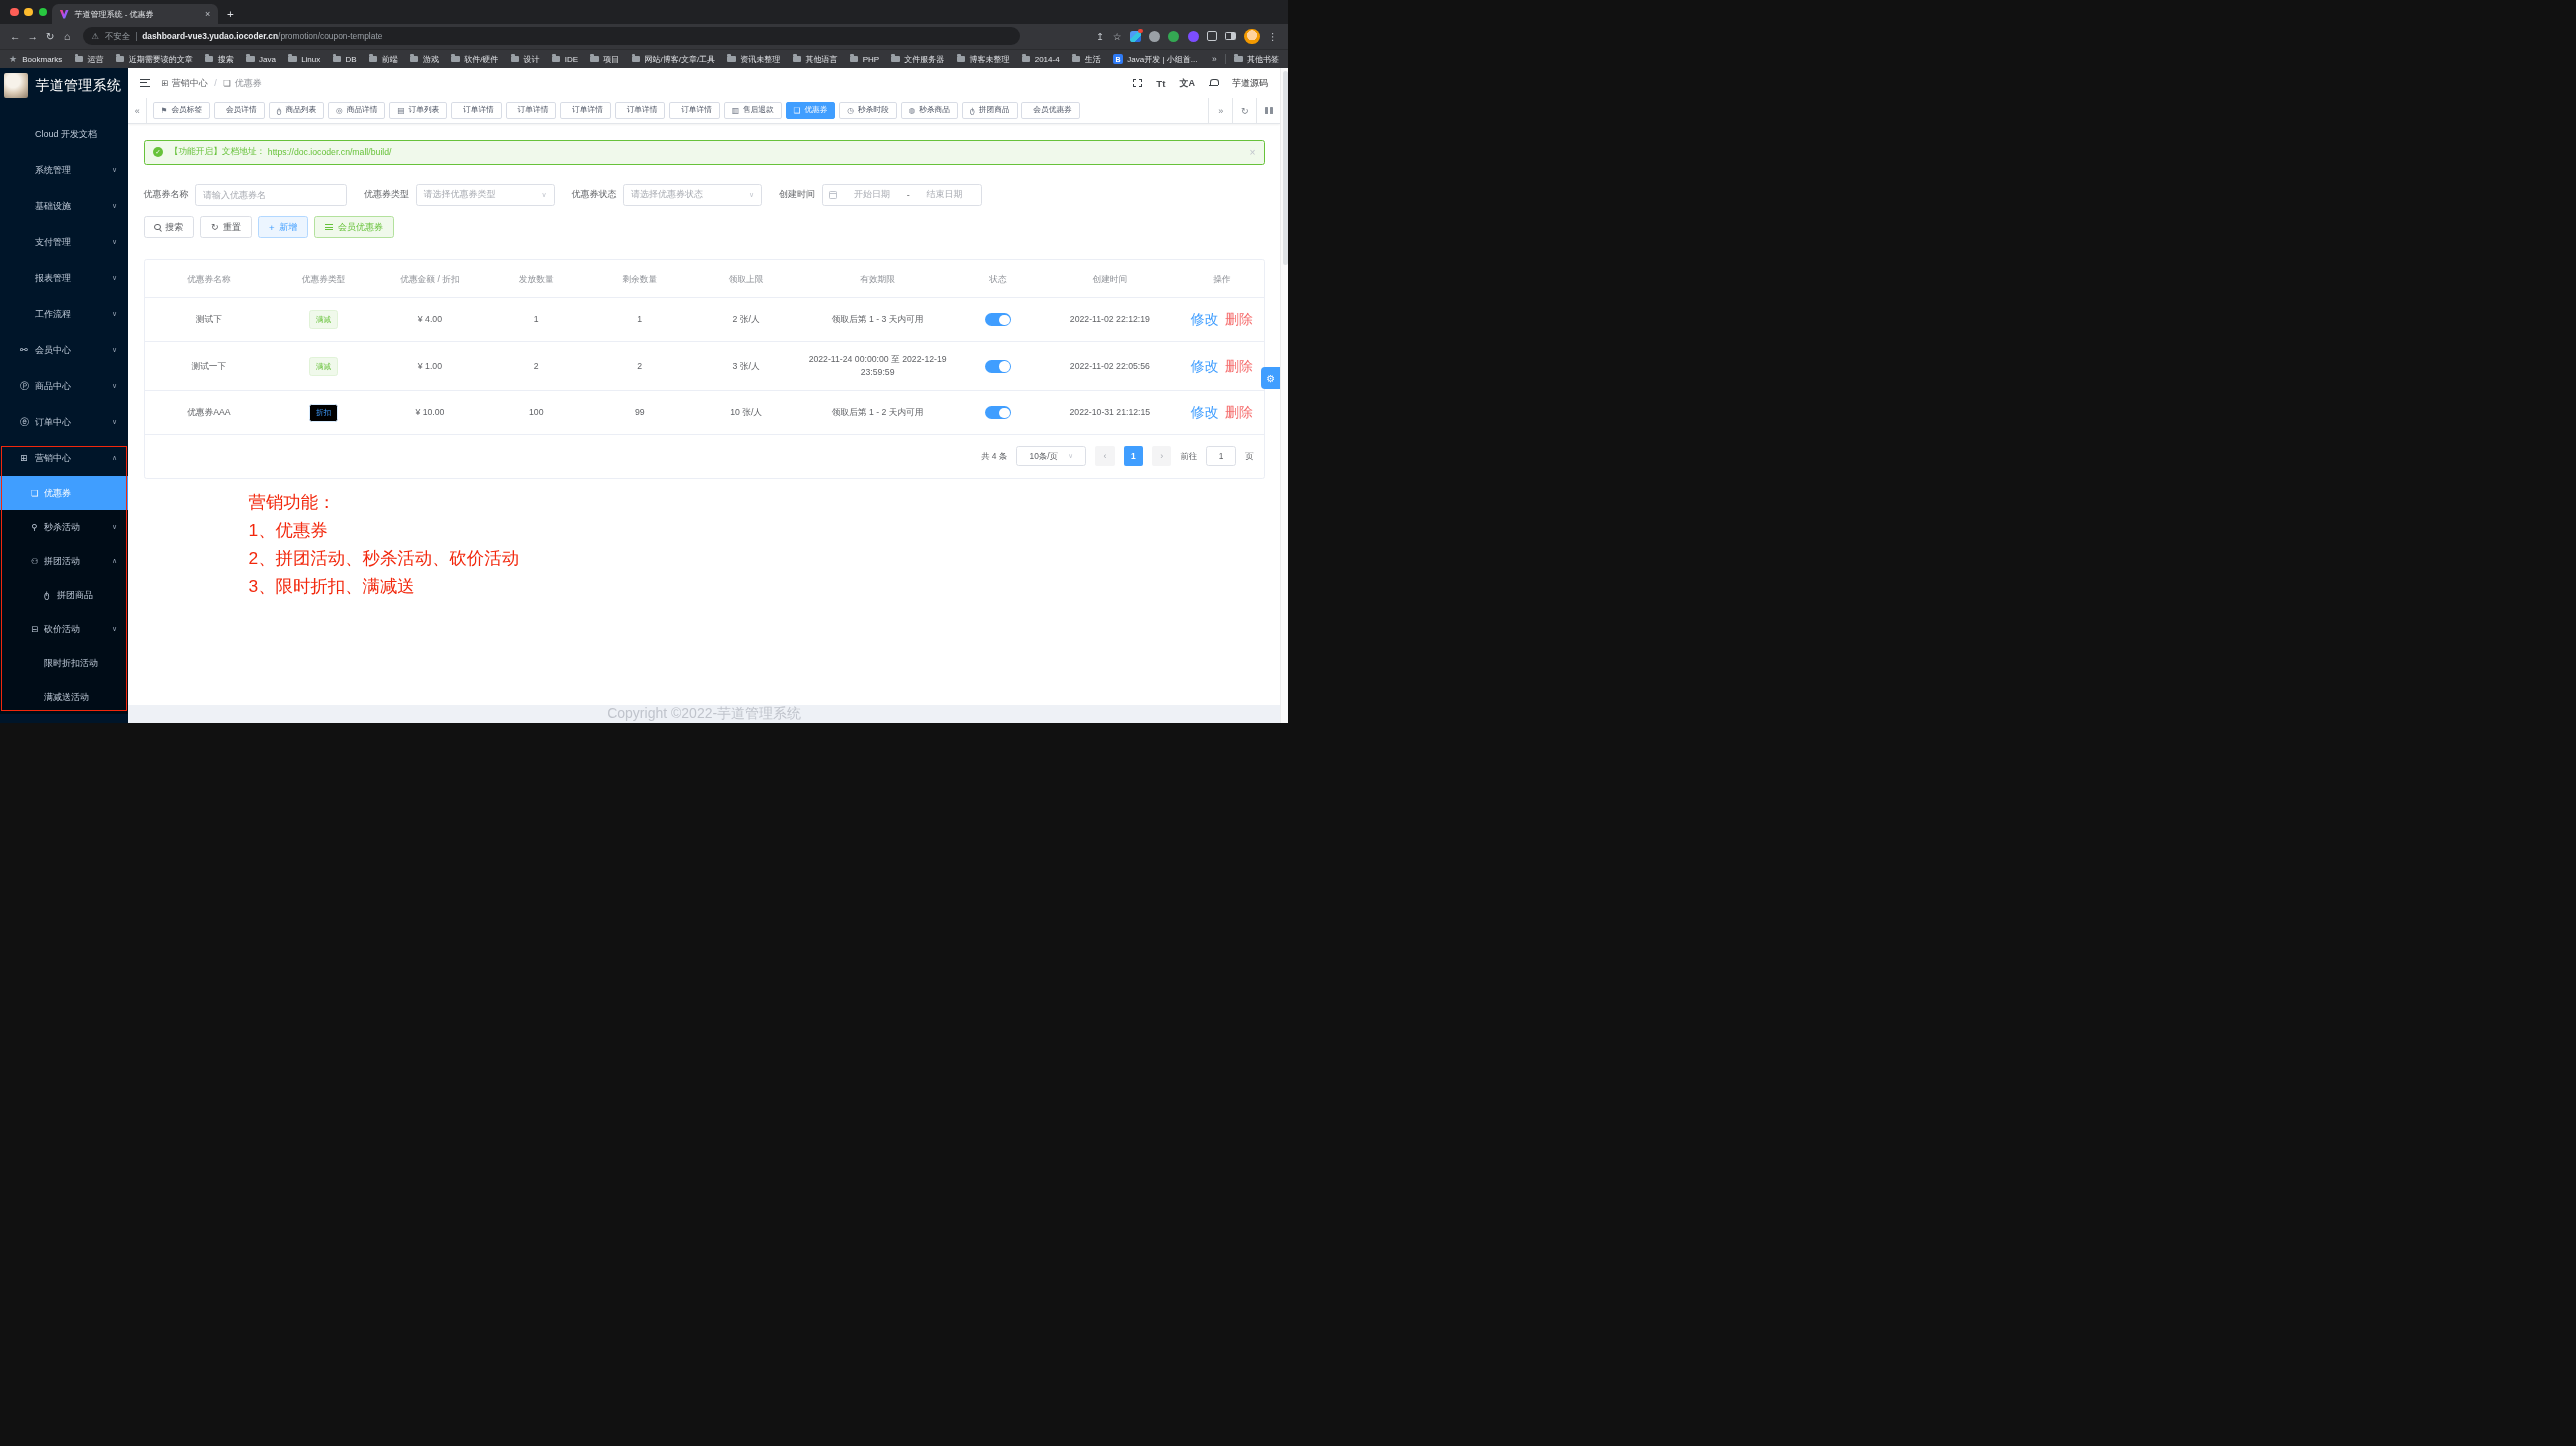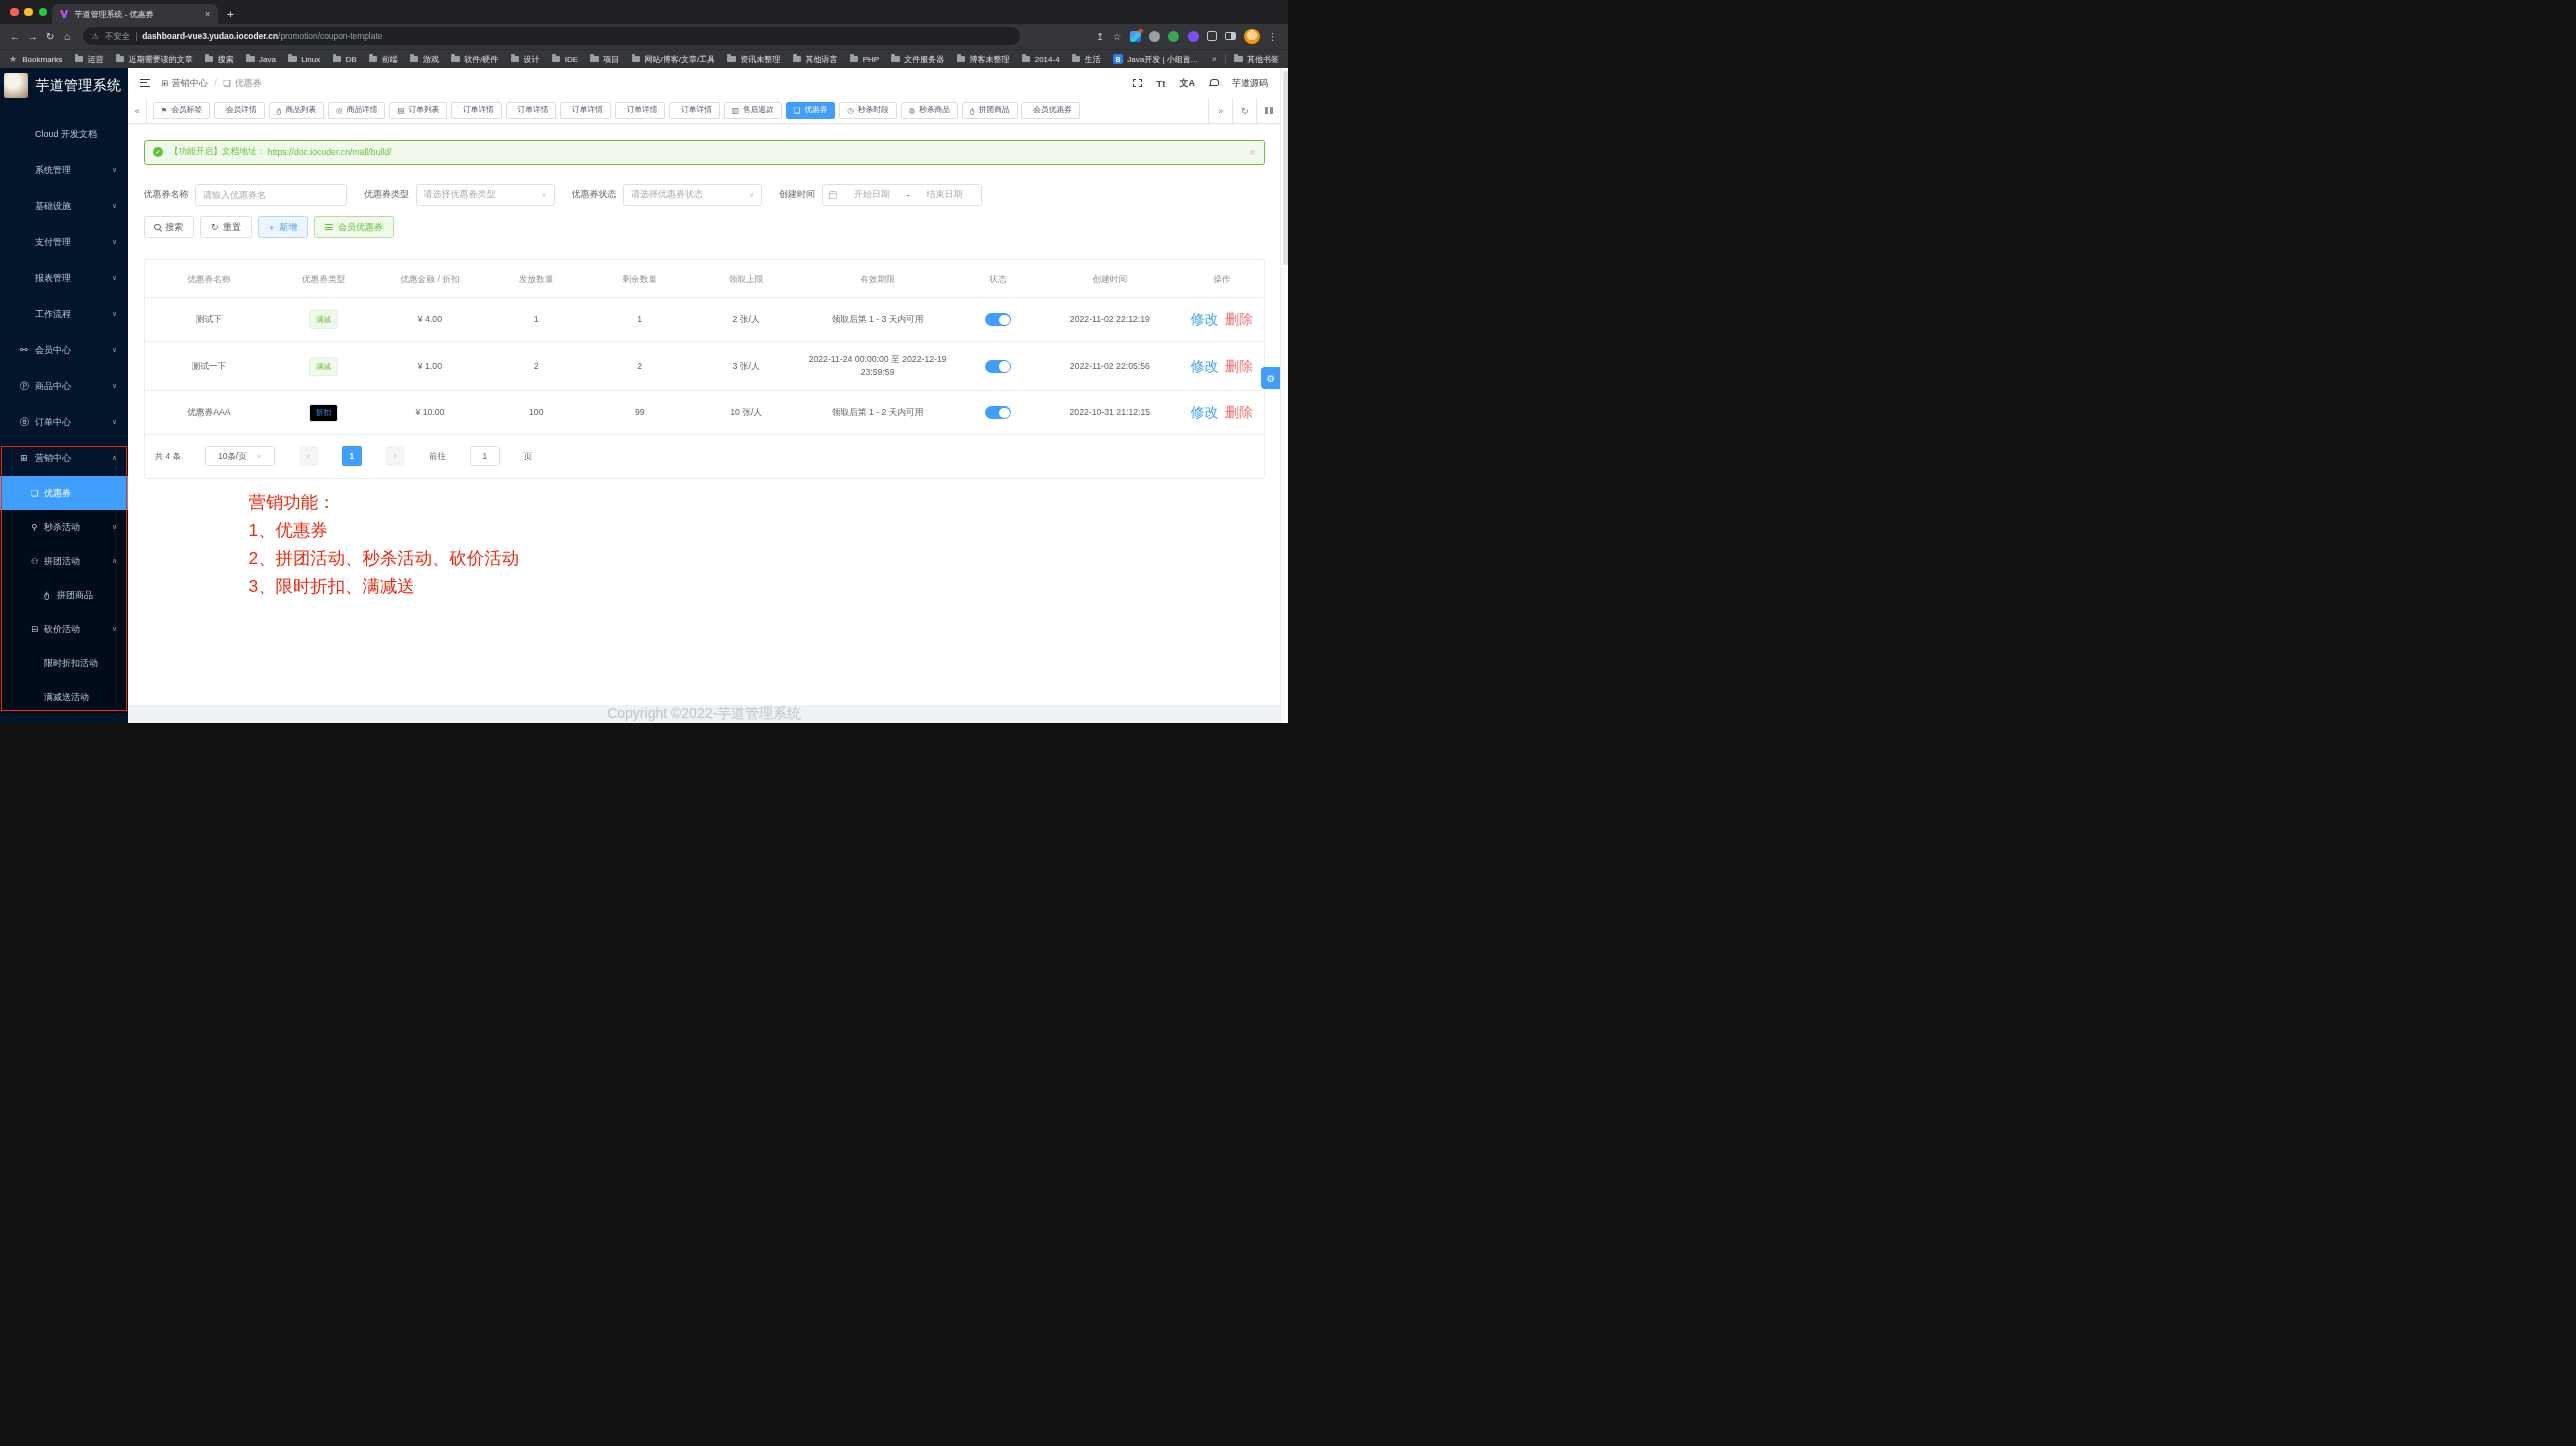--- a/index.html
+++ b/index.html
@@ -135,21 +135,21 @@
   .tag{display:inline-block;padding:2.6px 5.8px;font-size:7.7px;border-radius:2.6px;border:0.6px solid}
   .tag.green{color:#67c23a;background:#f0f9eb;border-color:#e1f3d8}
   .tag.blue{color:#409eff;background:#000000;border-color:#d9ecff}
   .switch{width:26px;height:13px;border-radius:6.5px;display:inline-block;position:relative;vertical-align:middle;cursor:pointer}
   .switch::after{content:'';position:absolute;width:10.3px;height:10.3px;border-radius:50%;background:#fff;top:1.3px}
   .switch.on{background:#409eff}.switch.on::after{right:1.3px}
   .switch.off{background:#dcdfe6}.switch.off::after{left:1.3px}
   .ops a{text-decoration:none;font-size:14px;cursor:pointer}
   .lnk-edit{color:#409eff;margin-right:6.5px}
   .lnk-del{color:#f56c6c}
-  .pager{display:flex;align-items:center;gap:24px;padding:11px 10.3px 12.3px;font-size:8.4px;color:#606266}
+  .pager{display:flex;align-items:center;justify-content:flex-end;gap:9px;padding:11px 10.3px 12.3px;font-size:8.4px;color:#606266}
   .psize{width:70px;height:19.4px;border:0.6px solid #dcdfe6;border-radius:2.6px;display:flex;align-items:center;justify-content:center;gap:10.3px;background:#fff}
   .psize .sarr{color:#c0c4cc;font-size:6.5px}
   .pbtn{width:19.4px;height:19.4px;background:#f4f4f5;border-radius:1.9px;display:flex;align-items:center;justify-content:center;color:#a8abb2;font-size:9px}
   .pcur{width:19.4px;height:19.4px;background:#409eff;color:#fff;border-radius:1.9px;display:flex;align-items:center;justify-content:center;font-weight:600}
   .goto{width:30px;height:19.4px;border:0.6px solid #dcdfe6;border-radius:2.6px;text-align:center;font-size:8.4px;color:#606266;outline:none;font-family:inherit}
 
   .red-note{margin:9px 0 0 105px;color:#f2270c;font-size:17.4px;line-height:28px;font-weight:500}
 
   .app-footer{height:18px;background:#eef1f6;display:flex;align-items:center;justify-content:center;font-size:14px;color:#c0c4cc;flex:none}
 

